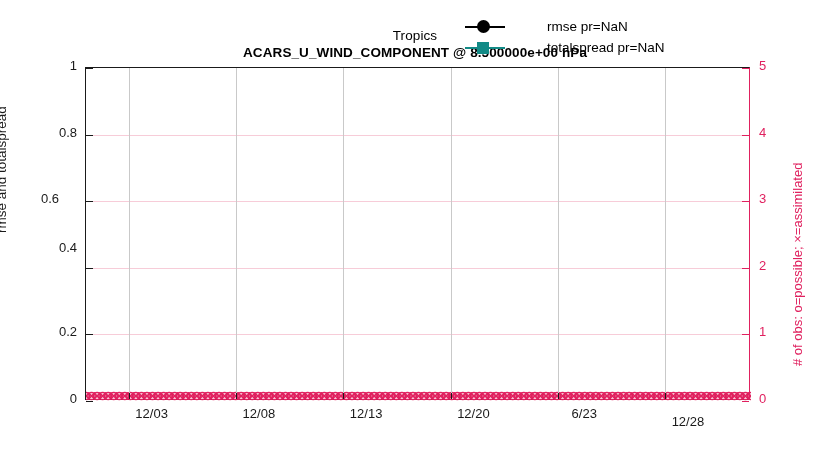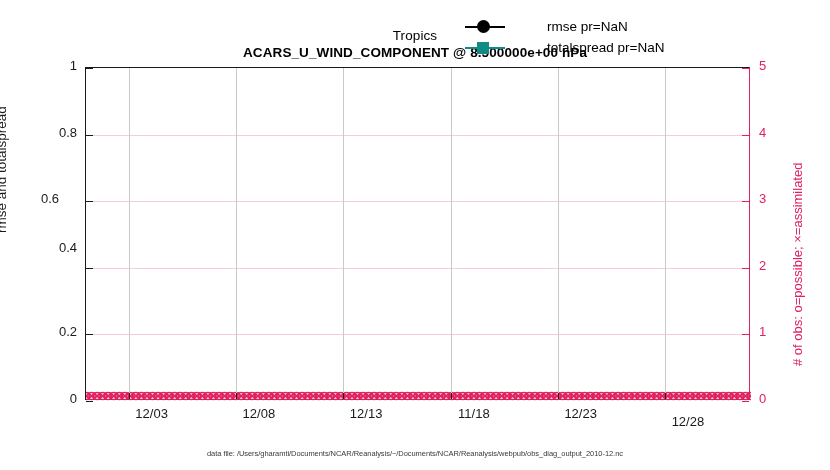--- a/index.html
+++ b/index.html
@@ -528,33 +528,32 @@
     </div>
     <div class="legend-row">
       <span class="legend-sample">
         <span class="legend-line spread"></span>
         <span class="legend-marker-square"></span>
       </span>
       <span class="legend-text">totalspread pr=NaN</span>
     </div>
   </div>
 
-  <div class="footer-note">data file: /Users/gharamti/Documents/NCAR/Reanalysis/~/Documents/NCAR/Reanalysis/webpub/obs_diag_output_2010-12.nc</div>
 
 <div class="ytl" style="left: 23px; width: 54px; top: 391px;">0</div>
     <div class="ytl" style="left: 23px; width: 54px; top: 324.4px;">0.2</div>
     <div class="ytl" style="left: 23px; width: 54px; top: 240px;">0.4</div>
     <div class="ytl" style="left: 23px; width: 54px; top: 191.2px; text-align: center;">0.6</div>
     <div class="ytl" style="left: 23px; width: 54px; top: 124.6px;">0.8</div>
     <div class="ytl" style="left: 23px; width: 54px; top: 58px;">1</div>
     <div class="ytr" style="left: 759px; top: 391px;">0</div>
     <div class="ytr" style="left: 759px; top: 324.4px;">1</div>
     <div class="ytr" style="left: 759px; top: 257.8px;">2</div>
     <div class="ytr" style="left: 759px; top: 191.2px;">3</div>
     <div class="ytr" style="left: 759px; top: 124.6px;">4</div>
     <div class="ytr" style="left: 759px; top: 58px;">5</div>
     <div class="xtl" style="left: 87.9032px; width: 80px; top: 406px;">12/03</div>
     <div class="xtl" style="left: 195.161px; width: 80px; top: 406px;">12/08</div>
     <div class="xtl" style="left: 302.419px; width: 80px; top: 406px;">12/13</div>
-    <div class="xtl" style="left: 409.677px; width: 80px; top: 406px;">11/18</div>
-    <div class="xtl" style="left: 516.935px; width: 80px; top: 406px;">12/23</div>
+    <div class="xtl" style="left: 409.677px; width: 80px; top: 406px;">12/20</div>
+    <div class="xtl" style="left: 516.935px; width: 80px; top: 406px;">6/23</div>
     <div class="xtl" style="left: 624.194px; width: 80px; top: 406px; margin-top: 8px;">12/28</div>
   </div>
 
 </body></html>

